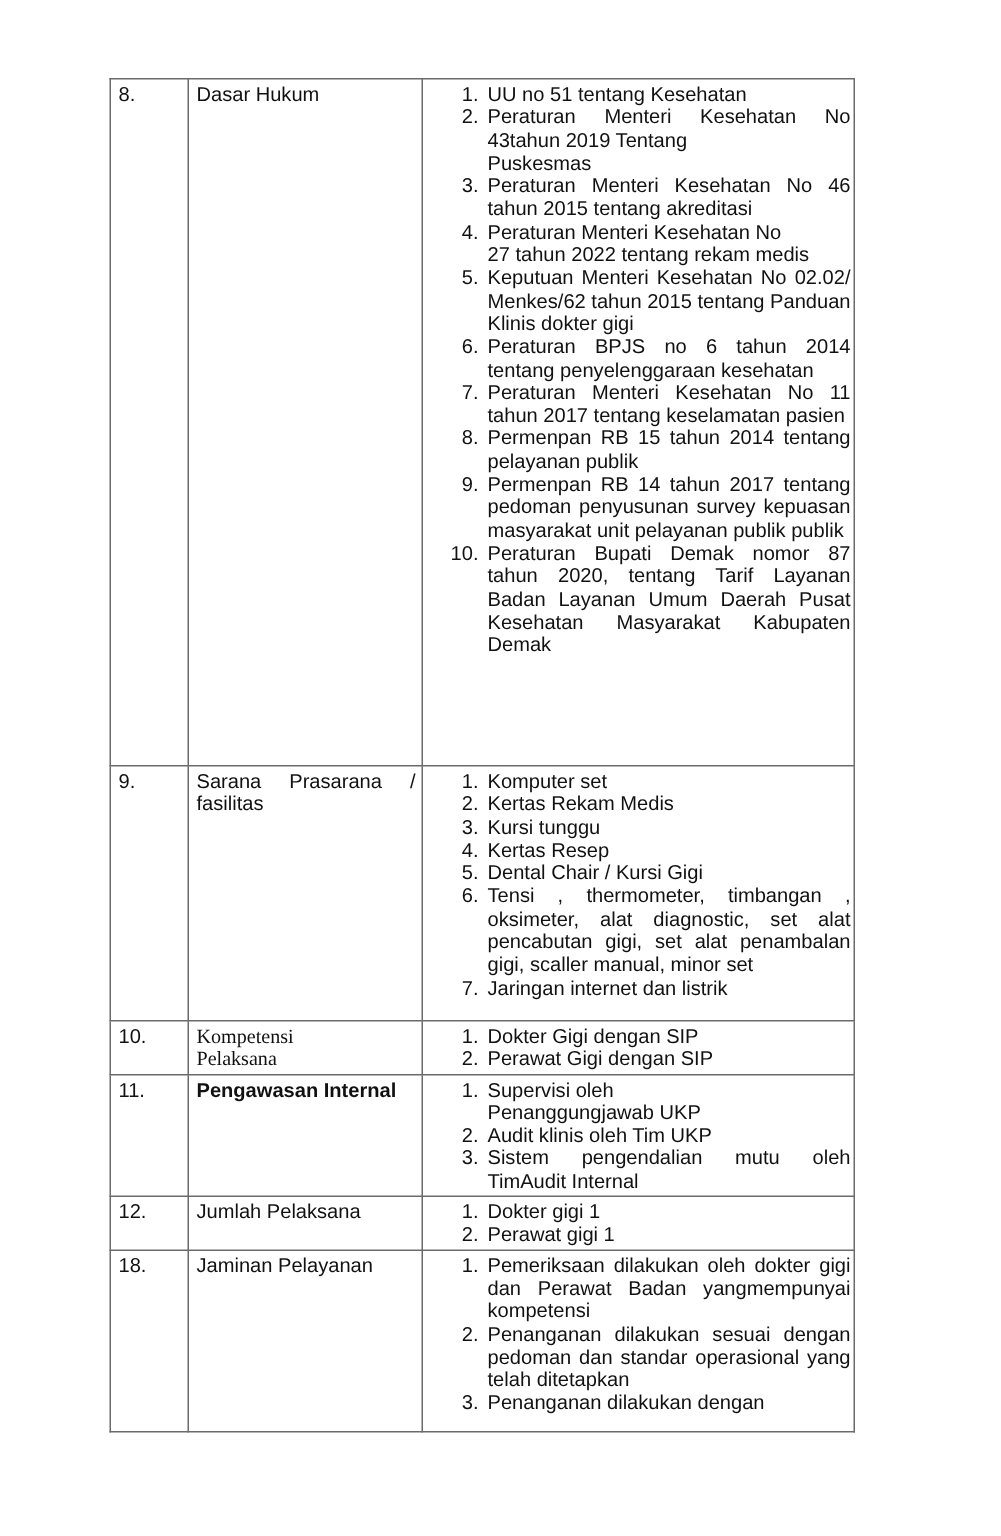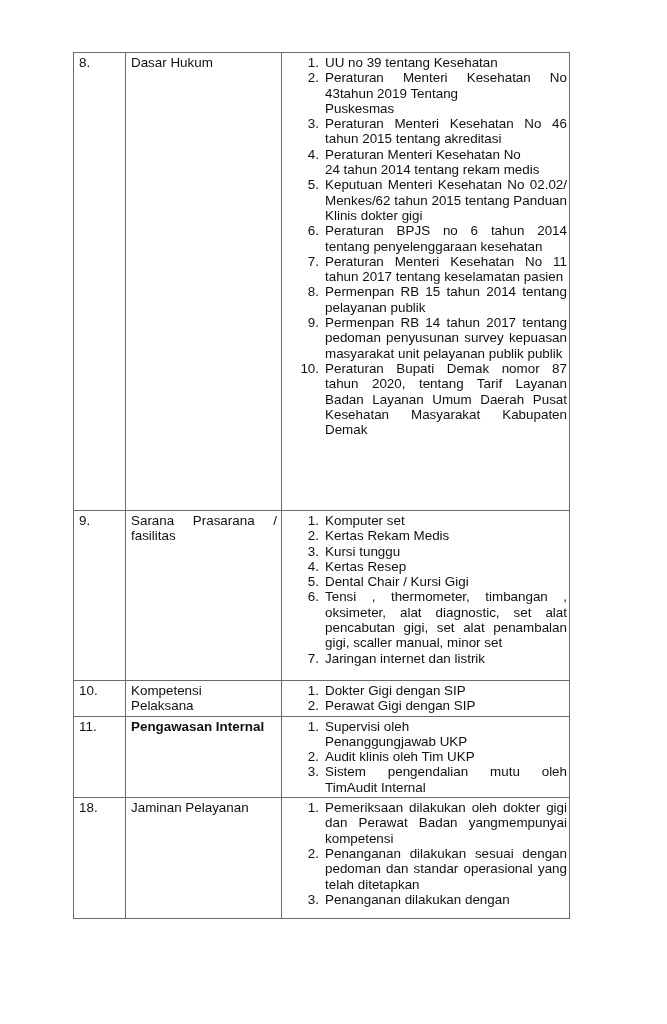--- a/index.html
+++ b/index.html
@@ -21,35 +21,35 @@
 
 <table class="tbl">
   <tbody id="tbody">
       <tr style="height: 458px;">
         <td class="c-no">8.</td>
         <td class="c-label" style="white-space: pre-line;">Dasar Hukum</td>
         <td class="c-items">
           <ol class="items">
             <li>
               <span class="num">1.</span>
-              <span class="txt">UU no 39 tentang Kesehatan</span>
+              <span class="txt">UU no 51 tentang Kesehatan</span>
             </li>
             <li>
               <span class="num">2.</span>
               <span class="txt">Peraturan Menteri Kesehatan No 43tahun 2019 Tentang
 Puskesmas</span>
             </li>
             <li>
               <span class="num">3.</span>
               <span class="txt">Peraturan Menteri Kesehatan No 46 tahun 2015 tentang akreditasi</span>
             </li>
             <li>
               <span class="num">4.</span>
               <span class="txt">Peraturan Menteri Kesehatan No
-24 tahun 2014 tentang rekam medis</span>
+27 tahun 2022 tentang rekam medis</span>
             </li>
             <li>
               <span class="num">5.</span>
               <span class="txt">Keputuan Menteri Kesehatan No 02.02/ Menkes/62 tahun 2015 tentang Panduan Klinis dokter gigi</span>
             </li>
             <li>
               <span class="num">6.</span>
               <span class="txt">Peraturan BPJS no 6 tahun 2014 tentang penyelenggaraan kesehatan</span>
             </li>
             <li>
@@ -102,21 +102,21 @@
             </li>
             <li>
               <span class="num">7.</span>
               <span class="txt">Jaringan internet dan listrik</span>
             </li>
           </ol>
         </td>
       </tr>
       <tr style="height: 31px;">
         <td class="c-no">10.</td>
-        <td class="c-label" style="white-space: pre-line;">Kompetensi
+        <td class="c-label" style="white-space: pre-line; font-family: Liberation Serif, serif;">Kompetensi
 Pelaksana</td>
         <td class="c-items">
           <ol class="items">
             <li>
               <span class="num">1.</span>
               <span class="txt">Dokter Gigi dengan SIP</span>
             </li>
             <li>
               <span class="num">2.</span>
               <span class="txt">Perawat Gigi dengan SIP</span>
@@ -138,20 +138,36 @@
               <span class="num">2.</span>
               <span class="txt">Audit klinis oleh Tim UKP</span>
             </li>
             <li>
               <span class="num">3.</span>
               <span class="txt">Sistem pengendalian mutu oleh TimAudit Internal</span>
             </li>
           </ol>
         </td>
       </tr>
+      <tr style="height: 32px;">
+        <td class="c-no">12.</td>
+        <td class="c-label" style="white-space: pre-line;">Jumlah Pelaksana</td>
+        <td class="c-items">
+          <ol class="items">
+            <li>
+              <span class="num">1.</span>
+              <span class="txt">Dokter gigi 1</span>
+            </li>
+            <li>
+              <span class="num">2.</span>
+              <span class="txt">Perawat gigi 1</span>
+            </li>
+          </ol>
+        </td>
+      </tr>
       <tr style="height: 121px;">
         <td class="c-no">18.</td>
         <td class="c-label" style="white-space: pre-line;">Jaminan Pelayanan</td>
         <td class="c-items">
           <ol class="items">
             <li>
               <span class="num">1.</span>
               <span class="txt">Pemeriksaan dilakukan oleh dokter gigi dan Perawat Badan yangmempunyai kompetensi</span>
             </li>
             <li>

